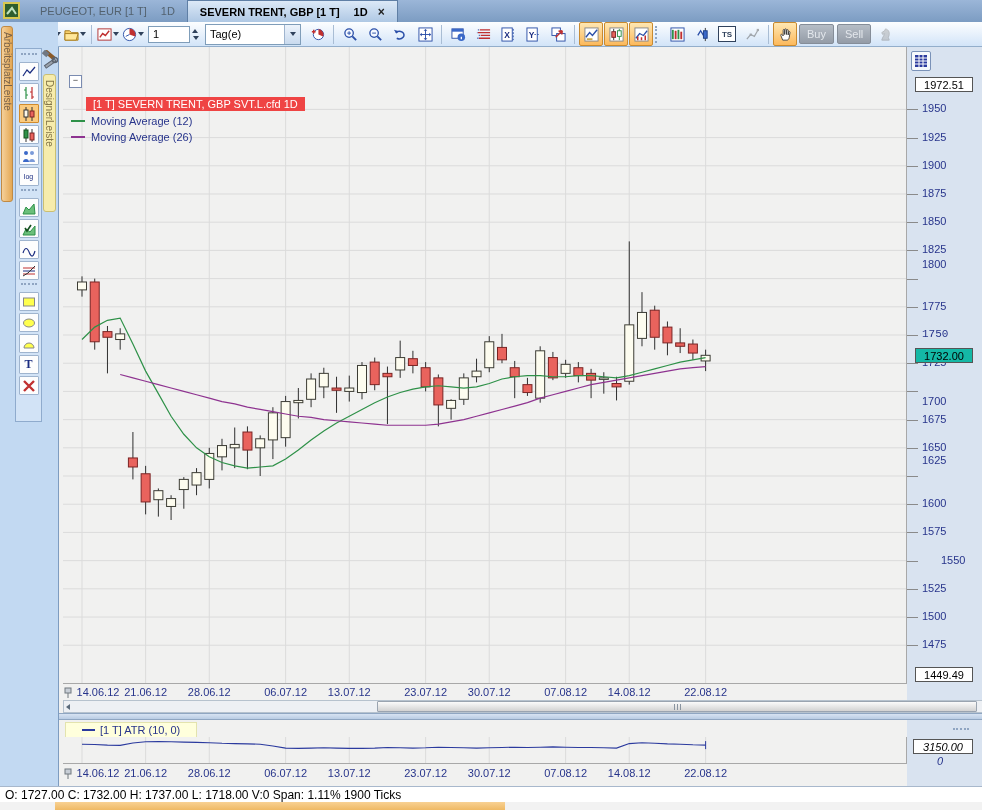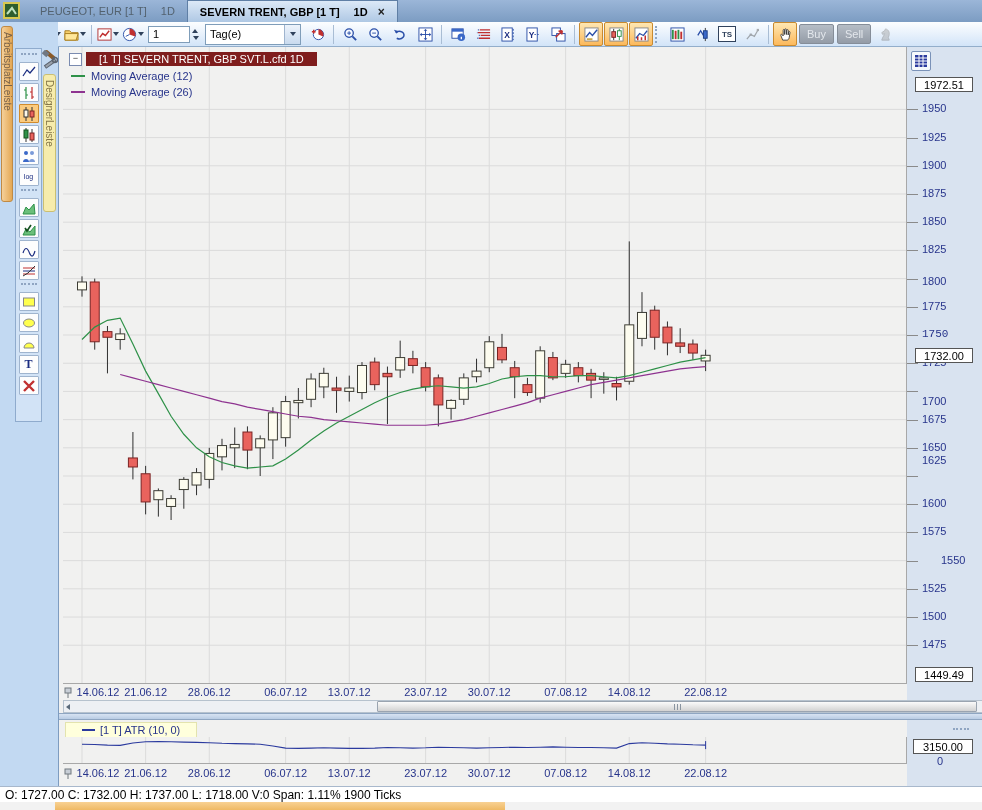--- a/index.html
+++ b/index.html
@@ -68,31 +68,31 @@
   .sbtn .log-label{font-size:7px;color:#1A2C80;}
 
   
   .chart-panel{position:absolute;left:58px;top:47px;width:924px;height:739px;background:#F1F1F0;
                border-left:1px solid #7E9CC0;box-sizing:border-box;}
   .plot{position:absolute;left:4px;top:0;width:844px;height:637px;background:#F1F1F0;}
   .legend{position:absolute;left:10px;top:5px;font-size:11px;color:#27348B;}
   .legend-title-row{display:flex;align-items:center;}
   .minusbox{width:11px;height:11px;background:#fff;border:1px solid #7A8BB0;color:#333;
             font-size:9px;line-height:9px;text-align:center;margin-right:4px;}
-  .legend-title{background:#7f1d1d;color:#fff;padding:1px 13px;white-space:nowrap;}
+  .legend-title{background:#ef4444;color:#fff;padding:1px 7px;white-space:nowrap;margin-top:45px;}
   .legend-row{display:flex;align-items:center;margin-top:3px;height:13px;}
   .legend-dash{width:14px;height:2px;margin:0 6px 0 2px;}
   .price-axis{position:absolute;left:848px;top:0;width:76px;height:653px;background:#D9E3F0;}
   .grid-btn{position:absolute;left:4px;top:4px;width:18px;height:18px;background:#F6F9FC;
             border:1px solid #7A92B8;border-radius:2px;display:flex;align-items:center;justify-content:center;}
   .ptick{position:absolute;left:0;width:11px;height:1px;background:#8A8A8A;}
   .plabel{position:absolute;left:15px;font-size:11px;color:#27348B;white-space:nowrap;}
   .axbox{position:absolute;left:8px;width:56px;height:13px;background:#fff;border:1px solid #555;
          font-size:11px;color:#000;display:flex;align-items:center;justify-content:center;white-space:nowrap;}
-  .axbox.cur{background:#ffffff;}
+  .axbox.cur{background:#14b8a6;}
   .xaxis{position:absolute;left:4px;width:844px;height:16px;}
   .xaxis1{top:637px;}
   .xlabel{position:absolute;top:2px;width:50px;text-align:center;font-size:11px;color:#27348B;white-space:nowrap;}
   .pin{position:absolute;left:1px;top:1px;}
   .hscroll{position:absolute;left:4px;top:653px;width:920px;height:13px;background:#EDF0F4;
            border:1px solid #B6C2CE;box-sizing:border-box;}
   .harrow{position:absolute;left:2px;top:3px;width:0;height:0;border-top:3px solid transparent;
           border-bottom:3px solid transparent;border-right:4px solid #5A6A7A;}
   .hthumb{position:absolute;left:313px;top:0;width:600px;height:11px;
           background:linear-gradient(#FBFBFB,#D2D2D2);border:1px solid #9AA4B0;border-radius:1px;box-sizing:border-box;}
@@ -100,21 +100,21 @@
          background:repeating-linear-gradient(90deg,#8A94A0 0 1px,transparent 1px 3px);}
   .splitter{position:absolute;left:0;top:666px;width:924px;height:7px;
             background:linear-gradient(#D7E3F2,#B9CCE4);border-top:1px solid #8FA6C2;
             border-bottom:1px solid #8FA6C2;box-sizing:border-box;}
   .atr-zone{position:absolute;left:0;top:673px;width:924px;height:66px;background:#F1F1F0;}
   .atr-legend{position:absolute;left:6px;top:2px;display:flex;align-items:center;
               background:#FFFFDC;border:1px solid #E3E3AE;padding:1px 16px;}
   .atr-dash{width:13px;height:2px;background:#2B3A9E;margin-right:5px;}
   .atr-legend span{font-size:11px;color:#27348B;white-space:nowrap;}
   .atr-plot{position:absolute;left:4px;top:17px;width:844px;height:27px;background:#F1F1F0;}
-  .atr-right{position:absolute;left:848px;top:0;width:76px;height:66px;background:#D9E3F0;}
+  .atr-right{position:absolute;left:848px;top:0;width:76px;height:66px;background:#D9E3F0;font-style:italic;}
   .atr-dots{position:absolute;left:46px;top:8px;width:16px;height:3px;
             border-top:2px dotted #8FA5C2;}
   .atr-box{position:absolute;left:6px;top:19px;width:58px;height:13px;background:#fff;
            border:1px solid #555;font-size:11px;display:flex;align-items:center;justify-content:center;}
   .atr-zero{position:absolute;left:30px;top:35px;font-size:11px;color:#27348B;}
   .xaxis2{top:45px;}
 
   
   .statusbar{position:absolute;left:0;top:786px;width:982px;height:16px;background:#FFF;
              border-top:1px solid #A8B8CC;display:flex;align-items:center;gap:26px;
@@ -626,21 +626,21 @@
         <span class="plabel" style="top: 365.61px;">1675</span>
         <span class="ptick" style="top: 344.409px;"></span>
         <span class="plabel" style="top: 348px;">1700</span>
         <span class="ptick" style="top: 316.207px;"></span>
         <span class="plabel" style="top: 309.207px;">1725</span>
         <span class="ptick" style="top: 288.006px;"></span>
         <span class="plabel" style="top: 281.006px; font-family: Liberation Mono, monospace;">1750</span>
         <span class="ptick" style="top: 259.804px;"></span>
         <span class="plabel" style="top: 252.804px;">1775</span>
         <span class="ptick" style="top: 231.602px;"></span>
-        <span class="plabel" style="top: 228px;">1800</span>
+        <span class="plabel" style="top: 211px;">1800</span>
         <span class="ptick" style="top: 203.401px;"></span>
         <span class="plabel" style="top: 196.401px;">1825</span>
         <span class="ptick" style="top: 175.199px;"></span>
         <span class="plabel" style="top: 168.199px;">1850</span>
         <span class="ptick" style="top: 146.998px;"></span>
         <span class="plabel" style="top: 139.998px;">1875</span>
         <span class="ptick" style="top: 118.796px;"></span>
         <span class="plabel" style="top: 111.796px;">1900</span>
         <span class="ptick" style="top: 90.5943px;"></span>
         <span class="plabel" style="top: 83.5943px;">1925</span>

